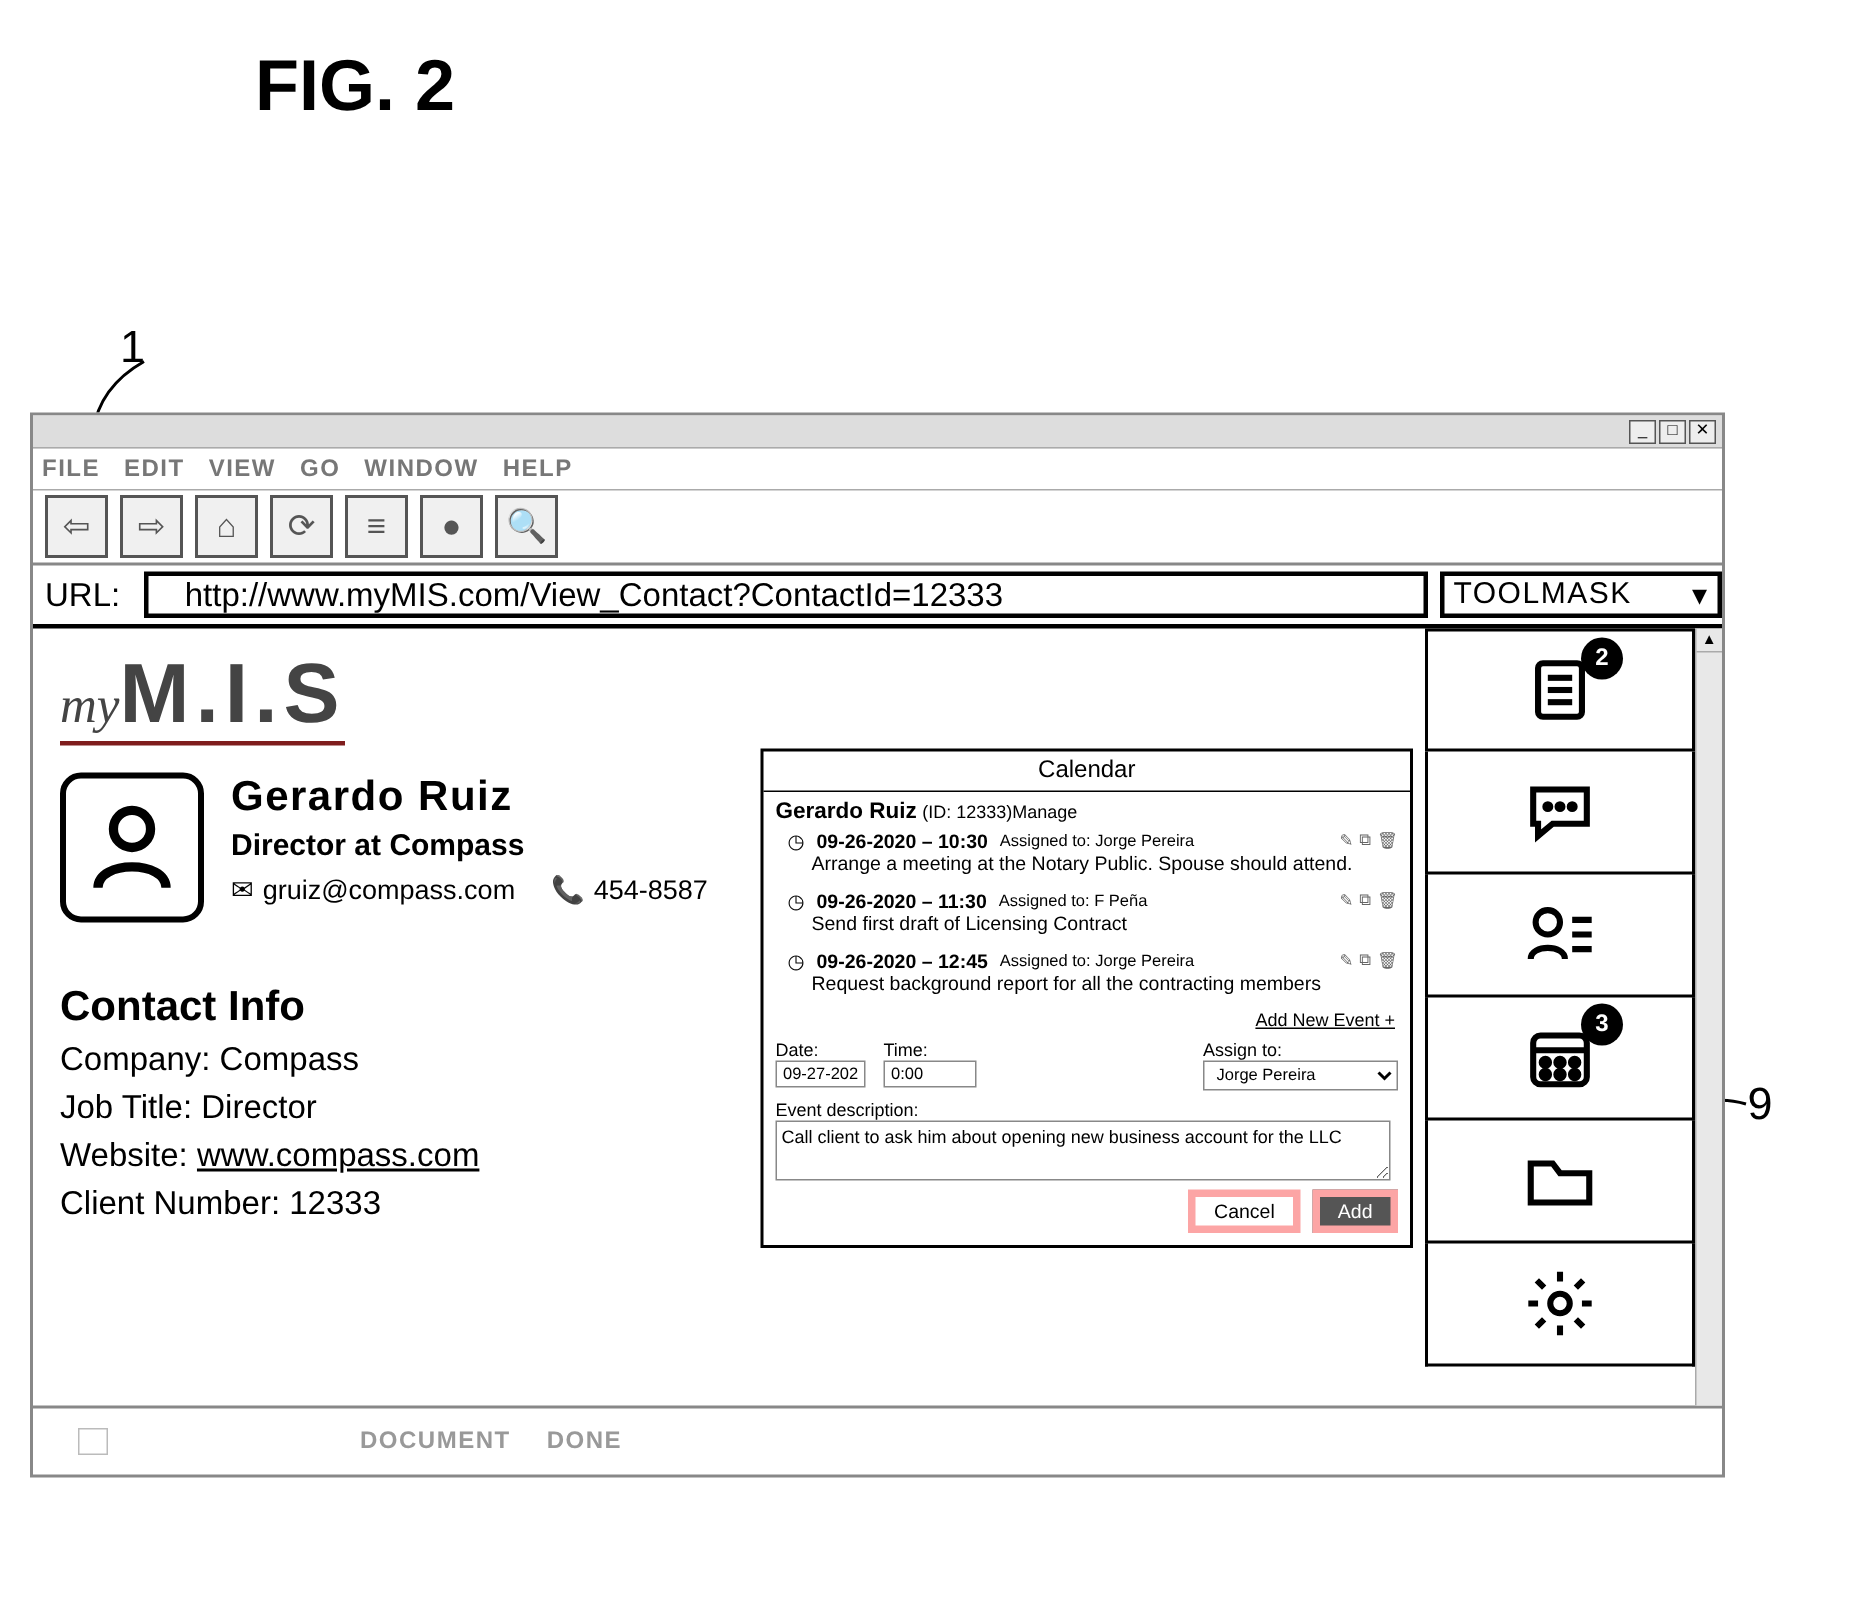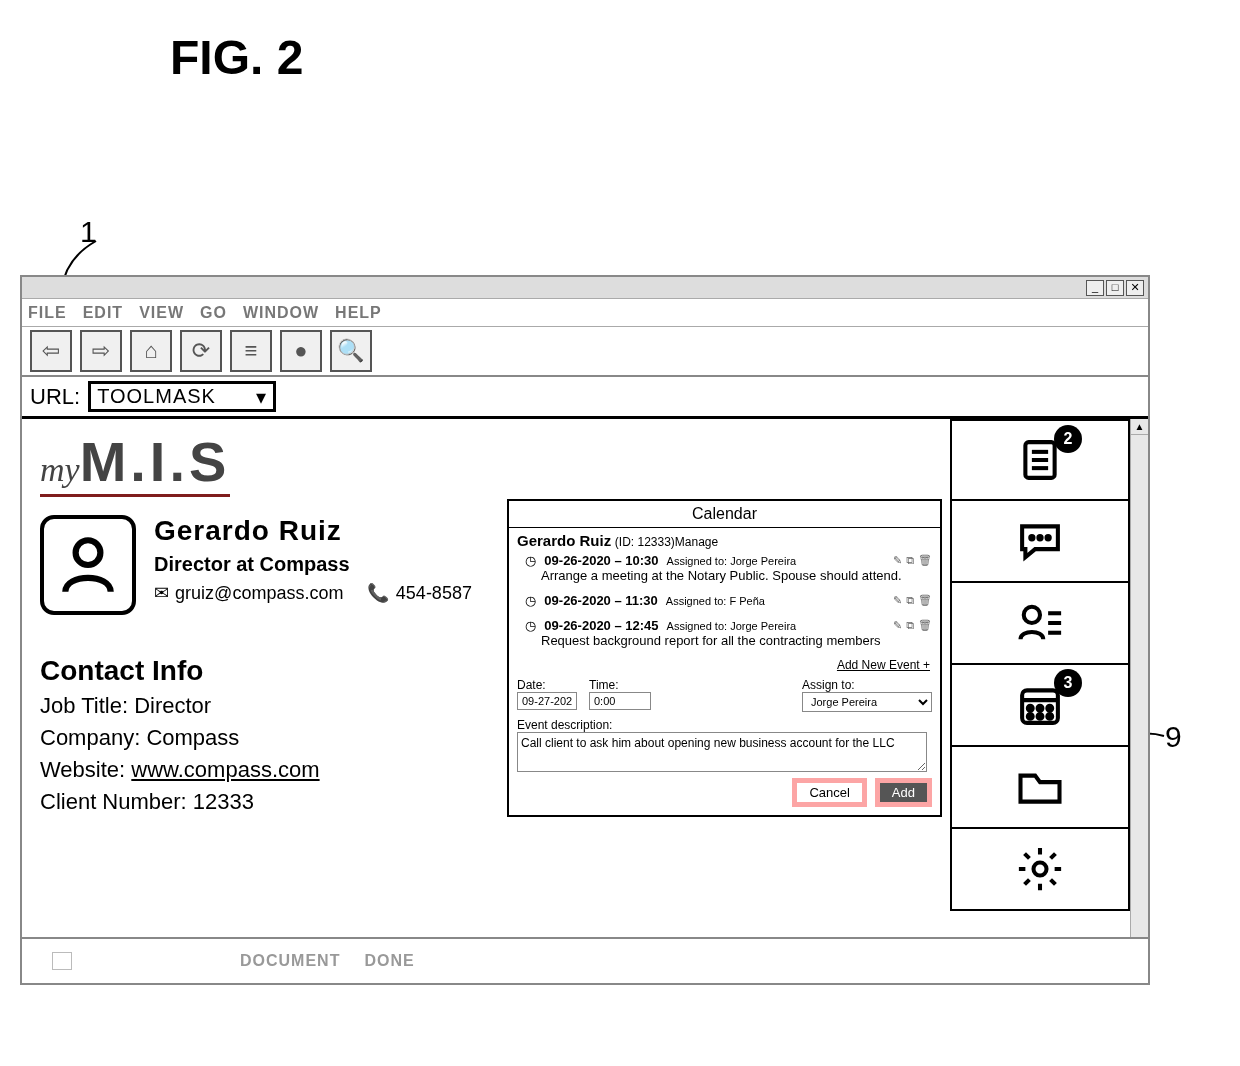--- a/index.html
+++ b/index.html
@@ -290,20 +290,21 @@
     <div class="tbtn">⇦</div>
     <div class="tbtn">⇨</div>
     <div class="tbtn">⌂</div>
     <div class="tbtn">⟳</div>
     <div class="tbtn">≡</div>
     <div class="tbtn">●</div>
     <div class="tbtn">🔍</div>
   </div>
   <div class="urlrow">
     <div class="urllabel">URL:</div>
+    <div class="urlbox">http://www.myMIS.com/View_Contact?ContactId=12333</div>
     <div class="toolmask-header">
       <span>TOOLMASK</span>
       <span>▾</span>
     </div>
   </div>
 
   <div class="content">
     <div class="leftpane">
       <div class="logo">
         <span>my</span><span class="big">M.I.S</span>
@@ -326,22 +327,22 @@
               </div>
             <div class="ci">
                 <span>📞</span>
                 <span>454-8587</span>
               </div>
           </div>
         </div>
       </div>
 
       <div class="section-h">Contact Info</div>
+      <div class="info-line"><span>Company:</span> <span>Compass</span></div>
       <div class="info-line"><span>Job Title:</span> <span>Director</span></div>
-      <div class="info-line"><span>Company:</span> <span>Compass</span></div>
       <div class="info-line"><span>Website:</span> <a>www.compass.com</a></div>
       <div class="info-line"><span>Client Number:</span> <span>12333</span></div>
 
       
       <div class="calendar-panel">
         <div class="cal-title">Calendar</div>
         <div class="cal-body">
           <div style="display:flex; align-items:baseline;">
             <div><span class="cal-name">Gerardo Ruiz</span> <span class="cal-id">(ID: 12333)</span></div>
             <div class="manage-row">
@@ -367,20 +368,21 @@
             <div class="evt-head">
               <span>◷</span>
               <span class="evt-dt">09-26-2020 – 11:30</span>
               <span class="evt-assigned"><span>Assigned to:</span> <span>F Peña</span></span>
               <span class="evt-actions">
                   <span>✎</span>
                   <span>⧉</span>
                   <span>🗑</span>
                 </span>
             </div>
+            <div class="evt-desc">Send first draft of Licensing Contract</div>
           </div>
 
           <div class="evt">
             <div class="evt-head">
               <span>◷</span>
               <span class="evt-dt">09-26-2020 – 12:45</span>
               <span class="evt-assigned"><span>Assigned to:</span> <span>Jorge Pereira</span></span>
               <span class="evt-actions">
                   <span>✎</span>
                   <span>⧉</span>

